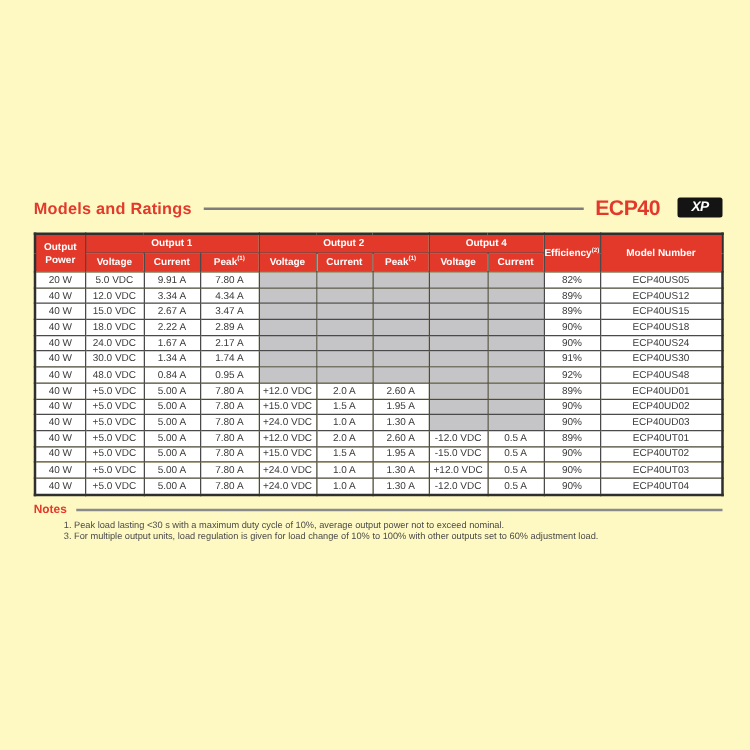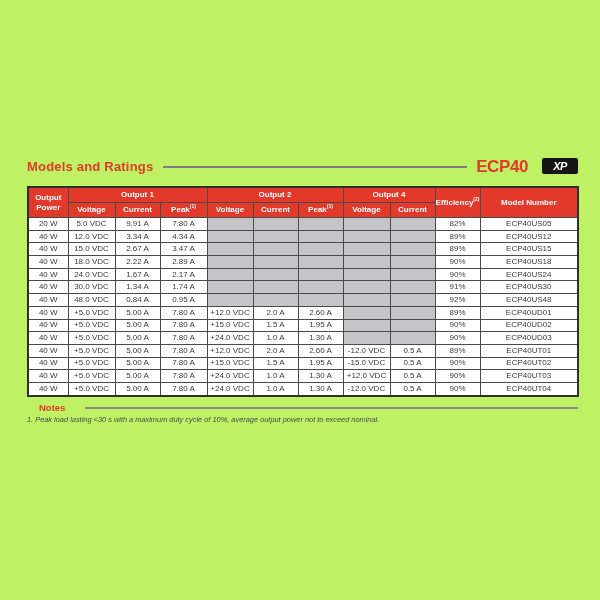--- a/index.html
+++ b/index.html
@@ -1,21 +1,21 @@
 <!DOCTYPE html>
 <html style="--red: #E2392B; --gray: #C5C4C7; --logo-black: #141414;"><head>
 <meta charset="utf-8">
 <style>
   html, body { margin:0; padding:0; background:#ffffff; }
   body {
     width:600px; height:600px;
     font-family:"Liberation Sans", sans-serif;
     -webkit-font-smoothing:antialiased;
   }
-  .page { position:relative; width:600px; height:600px; background:#bef264; overflow:hidden; }
+  .page { position:relative; width:600px; height:600px; background:#fef9c3; overflow:hidden; }
   .content { position:absolute; left:27px; top:156px; width:551px; }
 
   
   .title-row { display:flex; align-items:center; height:20px; }
   .section-title {
     margin:0; font-size:13px; font-weight:bold; letter-spacing:0.2px;
     color:var(--red); white-space:nowrap;
   }
   .rule { flex:1; height:2px; background:#7d7d7d; margin:2px 9px 0 10px; }
   .product-name {
@@ -44,24 +44,24 @@
   table.ratings thead tr.group-row th { height:14px; }
   table.ratings tbody td {
     font-size:8px; color:#3a3a3a; height:11.7px; line-height:1; background:#ffffff;
   }
   table.ratings tbody td.empty { background:var(--gray); color:transparent; }
   table.ratings sup { font-size:5px; line-height:0; vertical-align:super; }
 
   
   .notes { margin-top:6px; }
   .notes-title-row { display:flex; align-items:center; height:10px; margin-bottom:2px; }
-  .notes-heading { margin:12px; font-size:9.5px; font-weight:bold; color:var(--red); white-space:nowrap; }
+  .notes-heading { margin:0; font-size:9.5px; font-weight:bold; color:var(--red); white-space:nowrap; }
   .notes-rule { flex:1; height:1.5px; background:#8a8a8a; margin-left:8px; margin-top:1px; }
   .note-line {
-    font-size:7.4px; font-style:italic; color:#4a4a4a; line-height:9.4px; white-space:nowrap;
+    font-size:7.4px; color:#4a4a4a; line-height:9.4px; white-space:nowrap;margin-left:24px;
   }
 </style>
 </head>
 <body>
 
 <div class="page">
   <div class="content">
 
     <div class="title-row">
       <h1 class="section-title">Models and Ratings</h1>
@@ -289,16 +289,17 @@
           </tr>
         </tbody>
     </table>
 
     <div class="notes">
       <div class="notes-title-row">
         <h2 class="notes-heading">Notes</h2>
         <div class="notes-rule"></div>
       </div>
       <div class="note-line">1. Peak load lasting &lt;30 s with a maximum duty cycle of 10%, average output power not to exceed nominal.</div>
+      <div class="note-line">3. For multiple output units, load regulation is given for load change of 10% to 100% with other outputs set to 60% adjustment load.</div>
     </div>
 
   </div>
 </div>
 
 </body></html>

